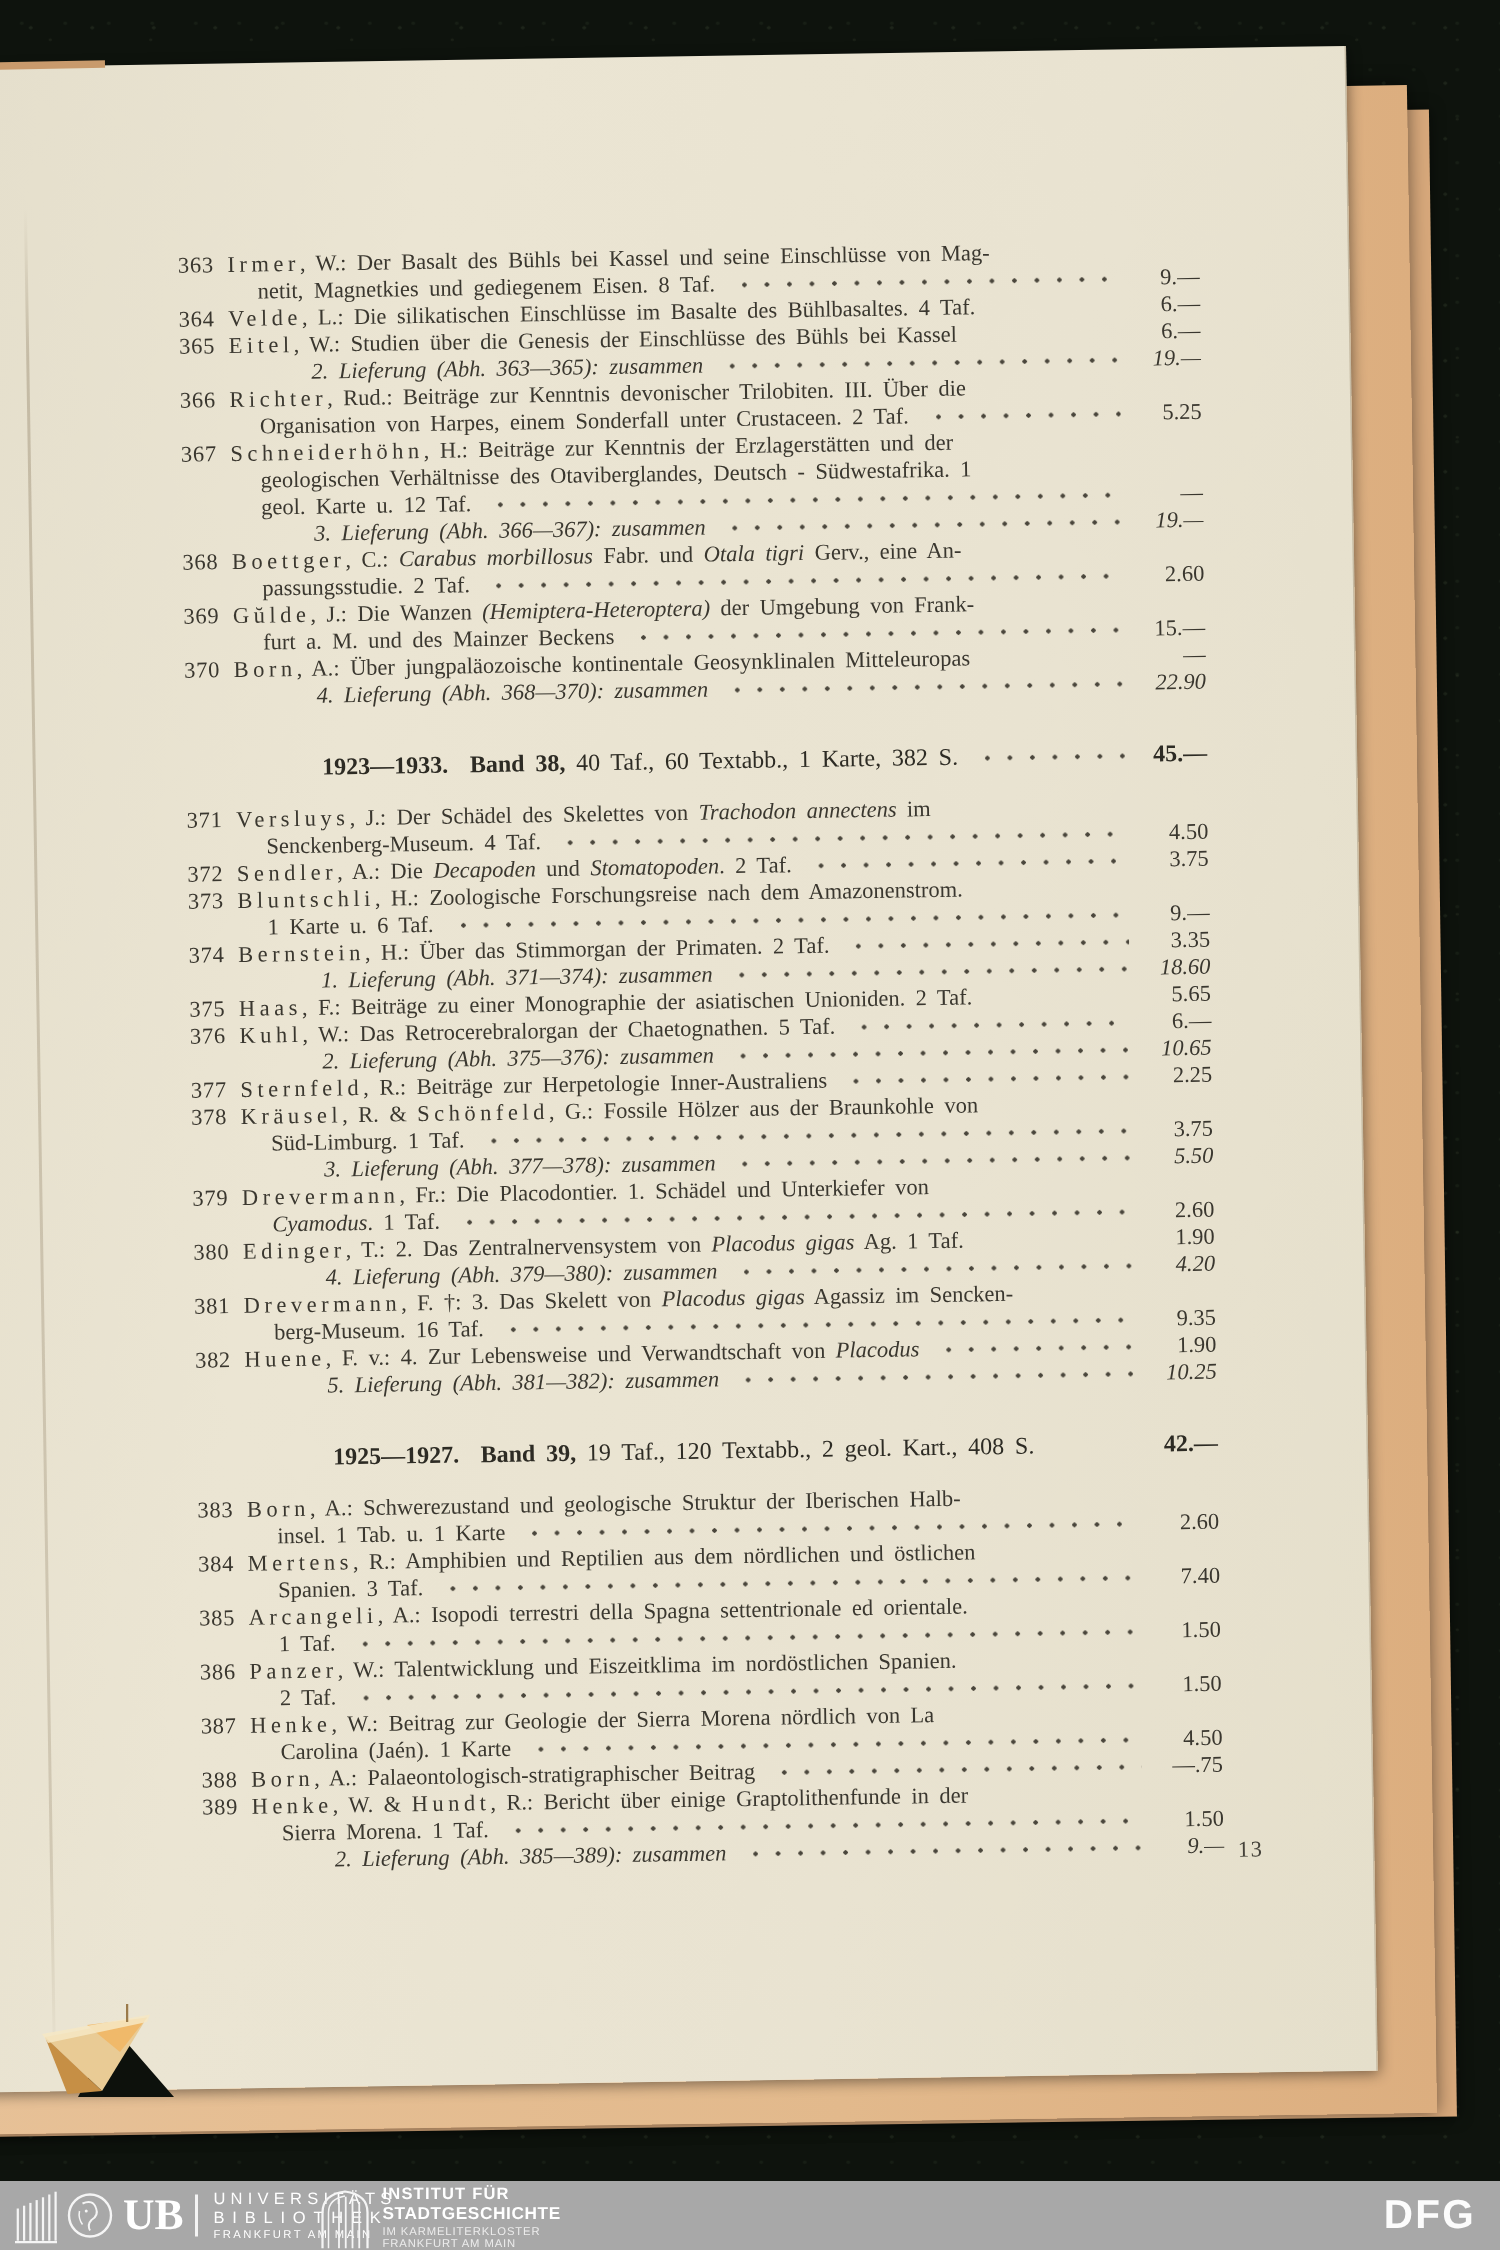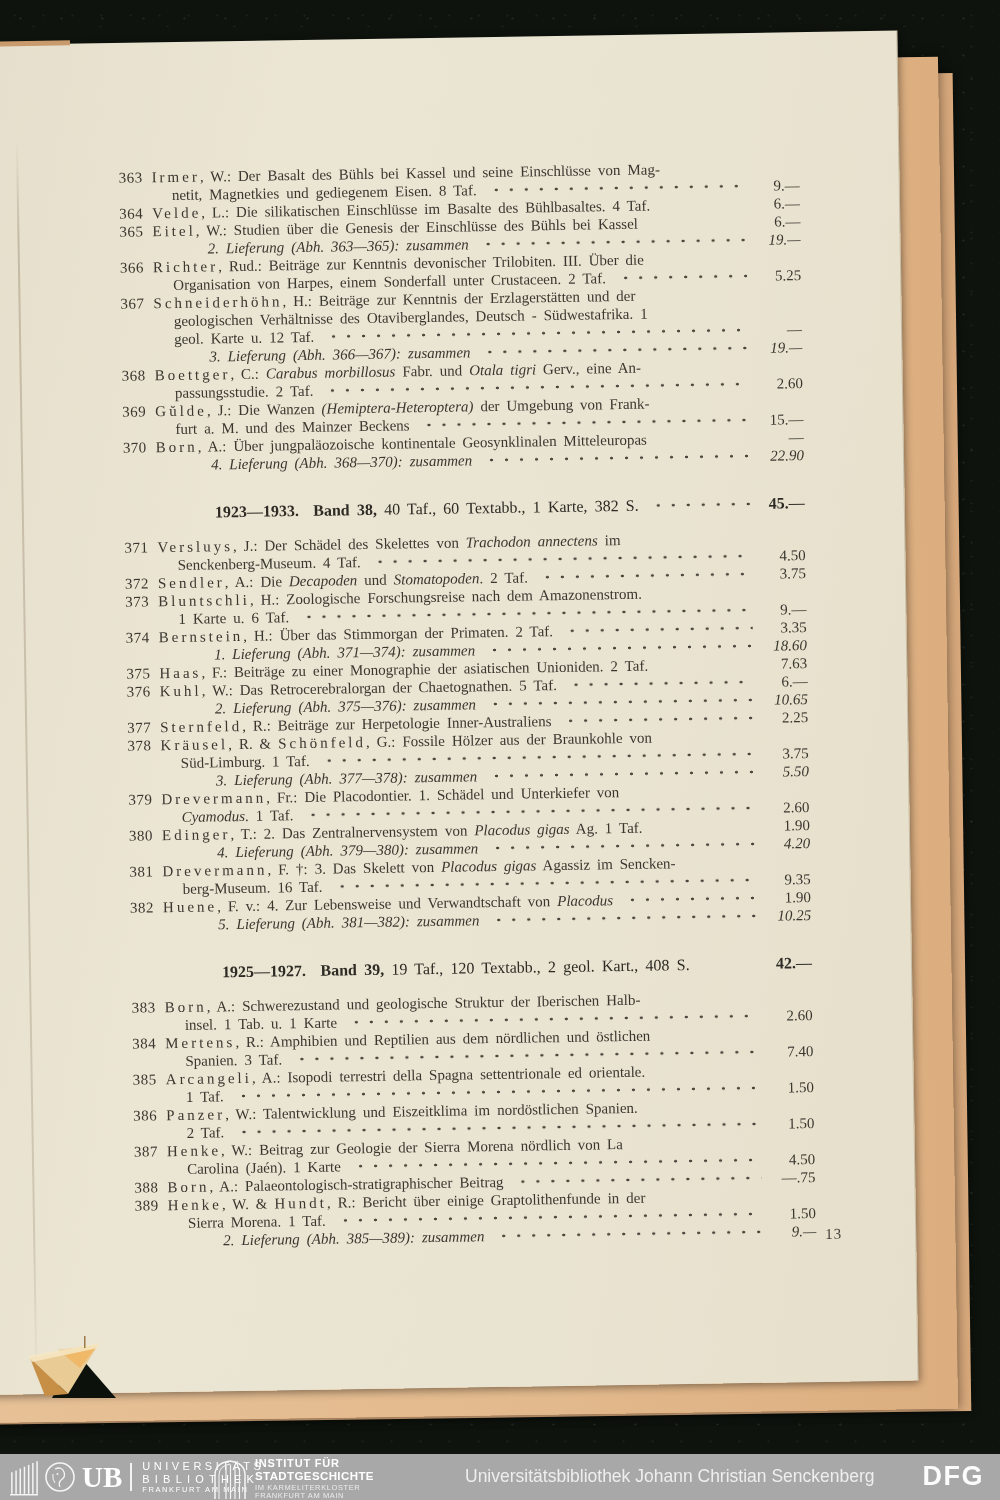--- a/index.html
+++ b/index.html
@@ -199,21 +199,21 @@
         </div>
         <div class="row ind2">
           <span class="txt"><span class="it ">1. Lieferung (Abh. 371—374): zusammen</span></span>
           <span class="dots"></span>
           <span class="price it">18.60</span>
         </div>
         <div class="row ind0">
           <span class="num">375</span>
           <span class="txt"><span class="sp ">Haas</span><span>, F.: Beiträge zu einer Monographie der asiatischen Unioniden. 2 Taf.</span></span>
           <span class="spacer"></span>
-          <span class="price">7.63</span>
+          <span class="price">5.65</span>
         </div>
         <div class="row ind0">
           <span class="num">376</span>
           <span class="txt"><span class="sp ">Kuhl</span><span>, W.: Das Retrocerebralorgan der Chaetognathen. 5 Taf.</span></span>
           <span class="dots"></span>
           <span class="price">6.—</span>
         </div>
         <div class="row ind2">
           <span class="txt"><span class="it ">2. Lieferung (Abh. 375—376): zusammen</span></span>
           <span class="dots"></span>
@@ -406,17 +406,16 @@
         </g>
       </svg>
       <div class="stack">
         <span class="i1">INSTITUT FÜR</span>
         <span class="i2">STADTGESCHICHTE</span>
         <span class="i3">IM KARMELITERKLOSTER</span>
         <span class="i4">FRANKFURT AM MAIN</span>
       </div>
     </div>
 
-    <div class="senck">Universitätsbibliothek Johann Christian Senckenberg</div>
     <div class="dfg">DFG</div>
   </div>
 
 </div>
 
 </body></html>

